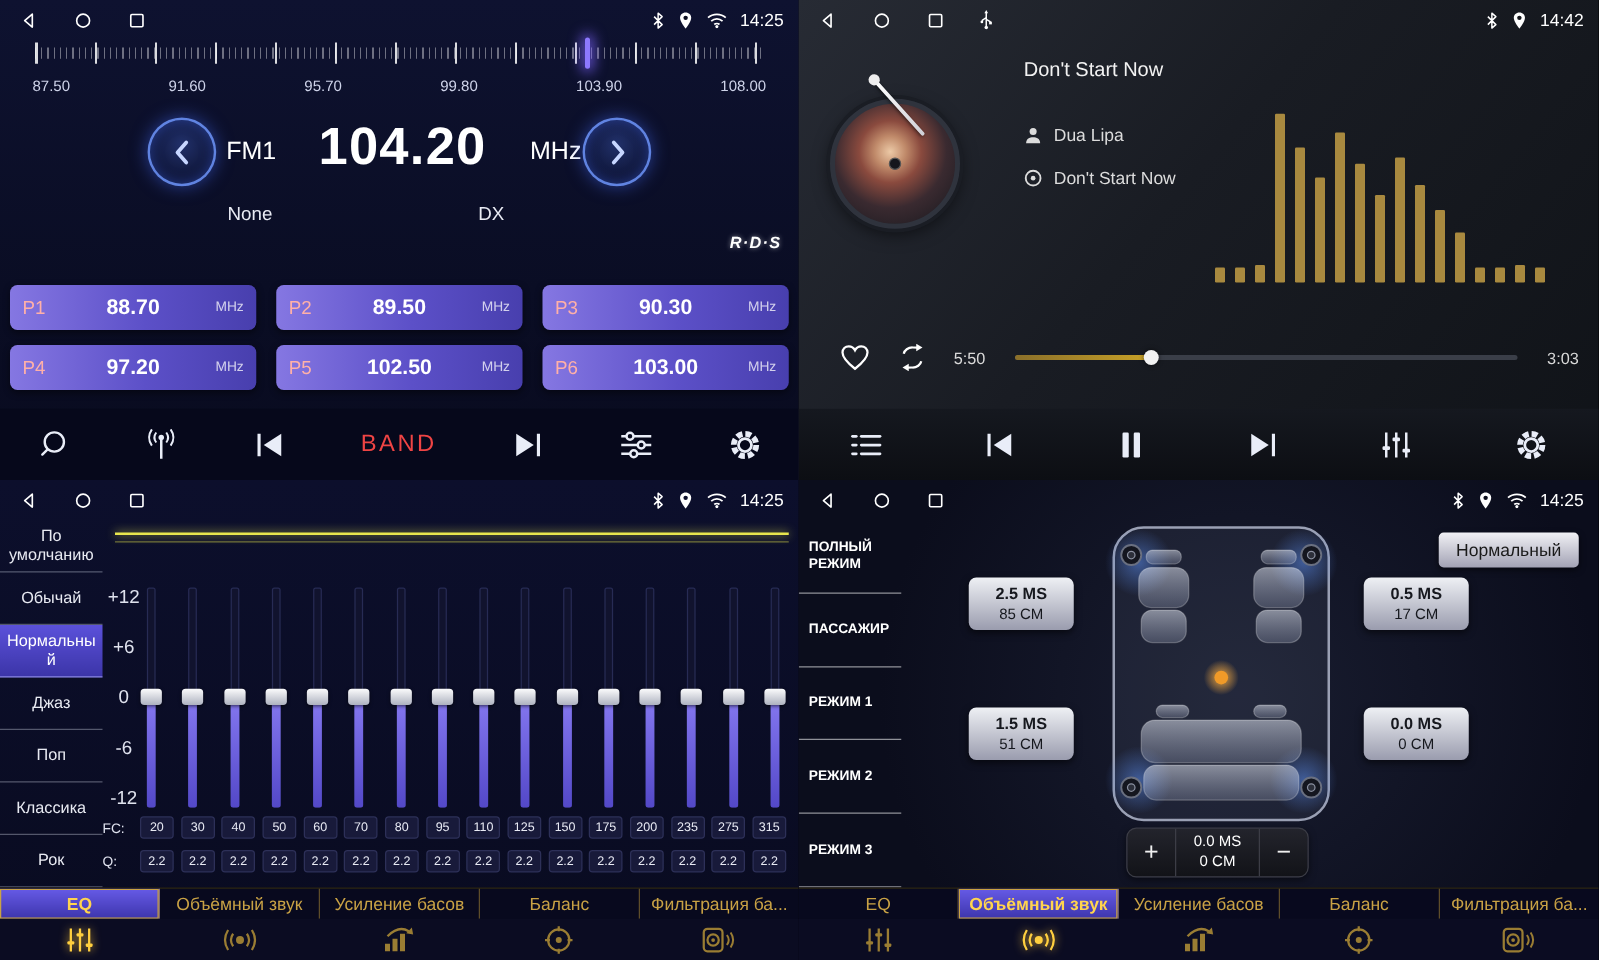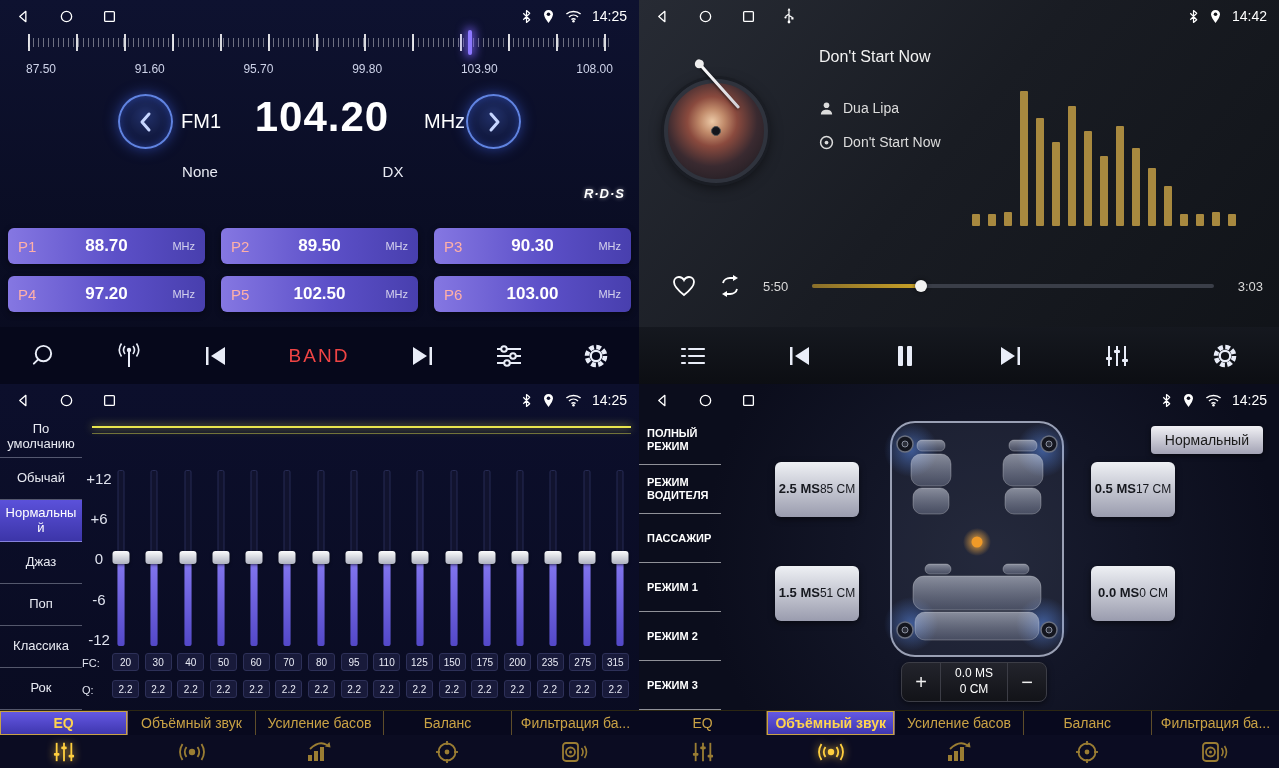--- a/index.html
+++ b/index.html
@@ -91,21 +91,21 @@
   
   .audio-tabs{position:absolute;left:0;right:0;bottom:33px;height:25px;display:flex;background:#08091e;border-top:1px solid #2c2712;}
   .tab{flex:1;display:flex;align-items:center;justify-content:center;color:#c9a245;font-size:14px;border-right:1px solid rgba(165,133,52,.55);white-space:nowrap;overflow:hidden;}
   .tab:last-child{border-right:none;}
   .tab.active{background:linear-gradient(180deg,#665ae6,#3d35ac);color:#ffd44e;font-weight:bold;box-shadow:inset 0 0 0 1px #c9a245;}
   .audio-icons{position:absolute;left:0;right:0;bottom:0;height:33px;display:flex;background:#0b0c22;}
   .icon-cell{flex:1;display:flex;align-items:center;justify-content:center;color:#9a7d33;}
   .icon-cell.active{color:#ffcf3f;filter:drop-shadow(0 0 4px rgba(255,200,60,.85));}
   
   .profile-btn{position:absolute;right:16px;top:42px;height:28px;padding:0 14px;border-radius:4px;background:linear-gradient(180deg,#f1f1f5,#a2a2b4);color:#1a1a1a;font-size:14px;display:flex;align-items:center;box-shadow:0 2px 5px rgba(0,0,0,.55);}
-  .delay-btn{position:absolute;width:84px;height:55px;border-radius:6px;background:linear-gradient(180deg,#eef0f4,#9a9cae);box-shadow:0 2px 6px rgba(0,0,0,.55);display:flex;flex-direction:row;align-items:center;justify-content:center;color:#16181e;font-size:12px;line-height:1.25;}
+  .delay-btn{position:absolute;width:84px;height:42px;border-radius:6px;background:linear-gradient(180deg,#eef0f4,#9a9cae);box-shadow:0 2px 6px rgba(0,0,0,.55);display:flex;flex-direction:column;align-items:center;justify-content:center;color:#16181e;font-size:12px;line-height:1.25;}
   .delay-btn .ms{font-weight:bold;font-size:13px;}
   .pos-fl{left:136px;top:78px;}
   .pos-fr{left:452px;top:78px;}
   .pos-rl{left:136px;top:182px;}
   .pos-rr{left:452px;top:182px;}
   .car-view{position:absolute;left:238px;top:34px;width:200px;height:242px;}
   .stepper{position:absolute;left:262px;top:278px;width:146px;height:40px;border:1px solid #3c3d46;border-radius:8px;background:linear-gradient(180deg,#23242c,#121318);display:flex;align-items:center;color:#fff;box-shadow:0 2px 6px rgba(0,0,0,.5);}
   .step-btn{width:38px;height:100%;display:flex;align-items:center;justify-content:center;font-size:20px;color:#f0f0f0;}
   .step-display{flex:1;height:100%;display:flex;flex-direction:column;align-items:center;justify-content:center;font-size:12px;line-height:1.3;border-left:1px solid #3c3d46;border-right:1px solid #3c3d46;}
 </style>
@@ -711,21 +711,20 @@
               <path d="M6.8 10.8 C8 9.7 10 9.7 11.2 10.8" fill="none" stroke="currentColor" stroke-width="1.5"></path>
               <circle cx="9" cy="12.6" r="1.3" fill="currentColor"></circle>
             </svg>
           </span>
         <span class="time">14:25</span>
       </div>
     </div>
 
     <div class="side-list">
       <div class="side-item sur-item">ПОЛНЫЙ РЕЖИМ</div>
-      <div class="side-item sur-item">РЕЖИМ ВОДИТЕЛЯ</div>
       <div class="side-item sur-item">ПАССАЖИР</div>
       <div class="side-item sur-item">РЕЖИМ 1</div>
       <div class="side-item sur-item">РЕЖИМ 2</div>
       <div class="side-item sur-item">РЕЖИМ 3</div>
     </div>
 
     <button class="profile-btn">Нормальный</button>
 
     <div class="car-view">
       <svg width="200" height="242" viewBox="0 0 200 242">

